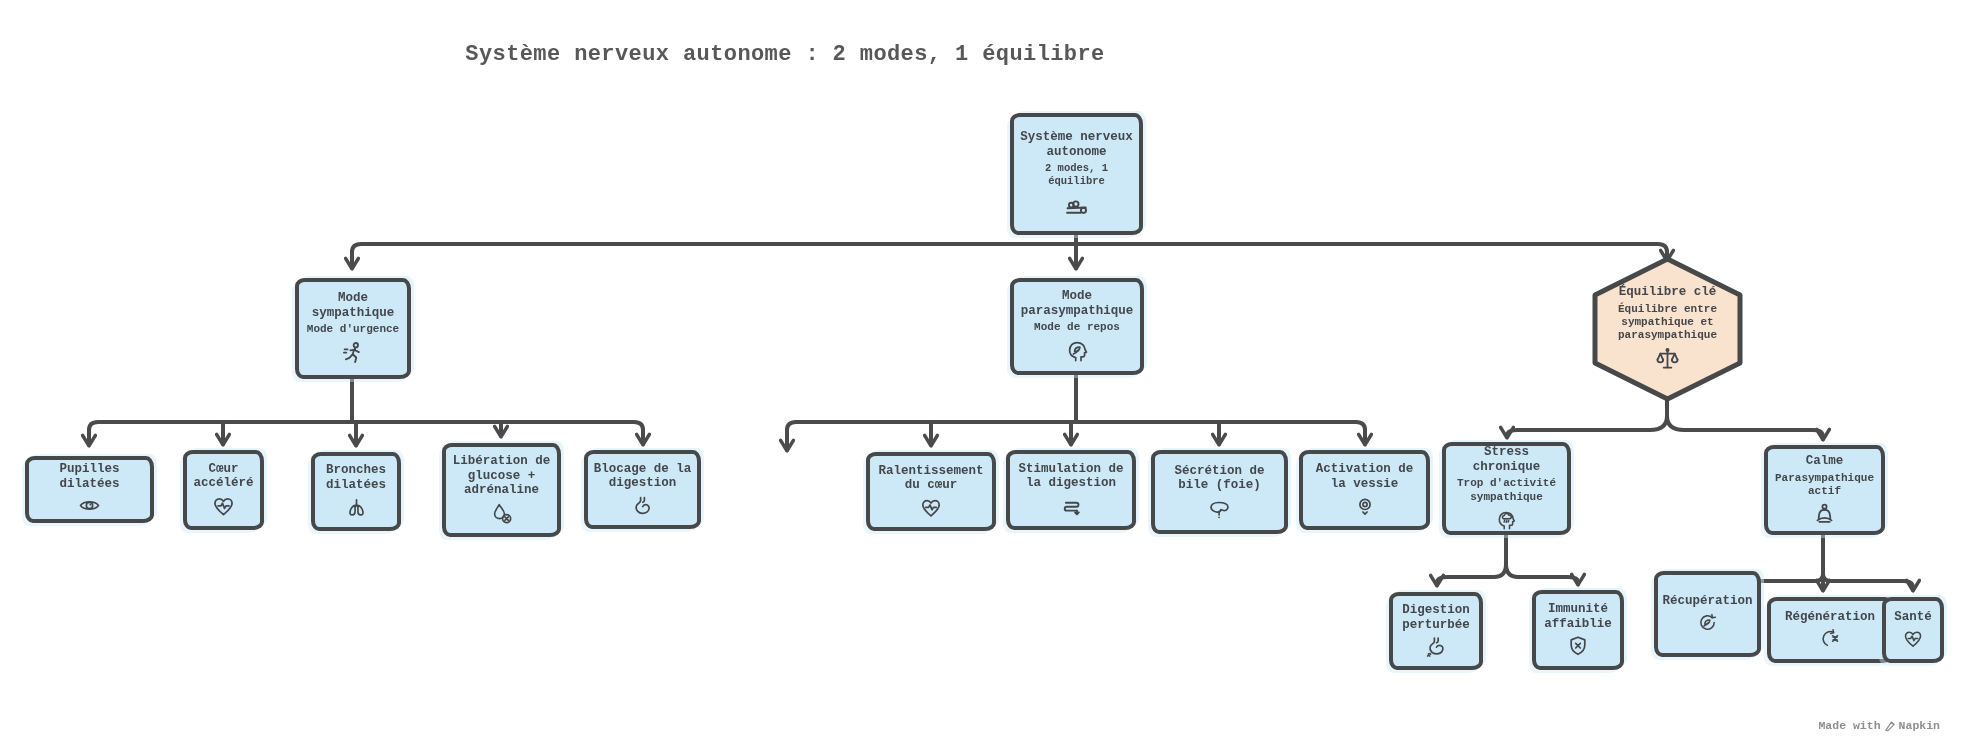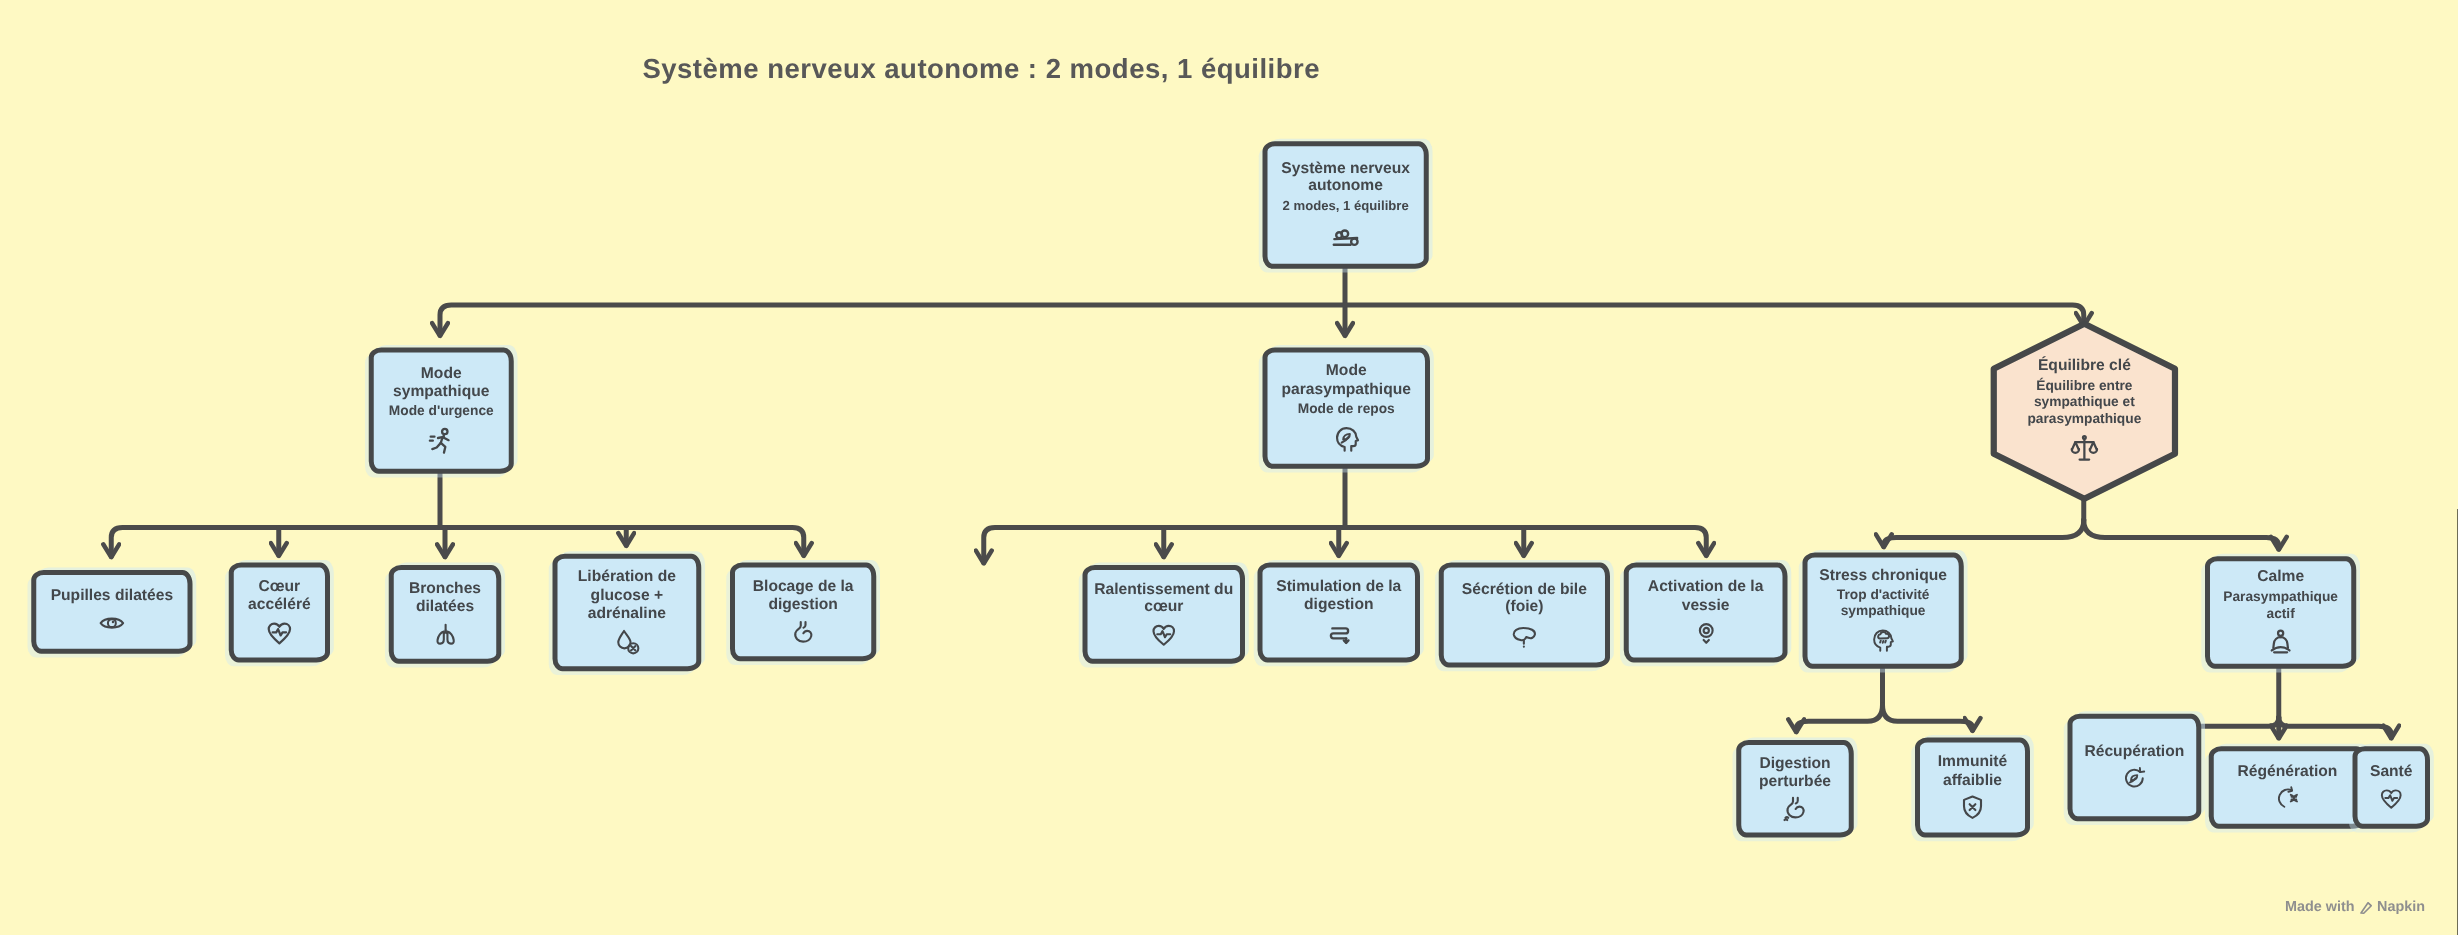--- a/index.html
+++ b/index.html
@@ -1,18 +1,18 @@
 <!DOCTYPE html>
 <html><head>
 <meta charset="utf-8">
 <style>
   html,body{margin:0;padding:0;background:#000;}
   .canvas{
-    position:relative;width:1966px;height:748px;background:#fef9c3;overflow:hidden;
-    font-family:Liberation Sans, sans-serif;
+    position:relative;width:1966px;height:748px;background:#ffffff;overflow:hidden;
+    font-family:Liberation Mono, monospace;
   }
   .diagram-title{
     position:absolute;left:785px;top:42px;transform:translateX(-50%);
     font-size:22px;font-weight:700;letter-spacing:.4px;color:#585858;white-space:nowrap;
   }
   .edges{position:absolute;left:0;top:0;z-index:1;}
   .edge{stroke:#4b4b4b;stroke-width:4;fill:none;stroke-linecap:round;stroke-linejoin:round;}
   .node{
     position:absolute;z-index:2;box-sizing:border-box;
     background:#cde9f7;border:4px solid #464849;
@@ -229,21 +229,21 @@
       <path class="edge" d="M1506 564 Q1506 577 1494 577 H1447 Q1437 577 1437 583 V585" marker-end="url(#ah)"></path>
       <path class="edge" d="M1506 564 Q1506 577 1518 577 H1568 Q1578 577 1578 582 V584" marker-end="url(#ah)"></path>
 
       <path class="edge" d="M1823 535 V574"></path>
       <path class="edge" d="M1823 574 Q1823 581 1815 581 H1717 Q1707 581 1707 588 V590" marker-end="url(#ah)"></path>
       <path class="edge" d="M1823 574 V590" marker-end="url(#ah)"></path>
       <path class="edge" d="M1823 574 Q1823 581 1831 581 H1903 Q1913 581 1913 588 V590" marker-end="url(#ah)"></path>
     </g>
   </svg>
 
-  <div class="node" style="left:1010px;top:113px;width:133px;height:102px">
+  <div class="node" style="left:1010px;top:113px;width:133px;height:122px">
     <div class="t">Système nerveux autonome</div>
     <div class="s" style="font-size:10.5px">2 modes, 1 équilibre</div>
     <svg class="icon" width="27" height="27" viewBox="0 0 24 24">
         <use href="#sym-seesaw"></use>
       </svg>
   </div>
 
   <div class="node" style="left:295px;top:278px;width:116px;height:101px">
     <div class="t">Mode sympathique</div>
     <div class="s">Mode d'urgence</div>

